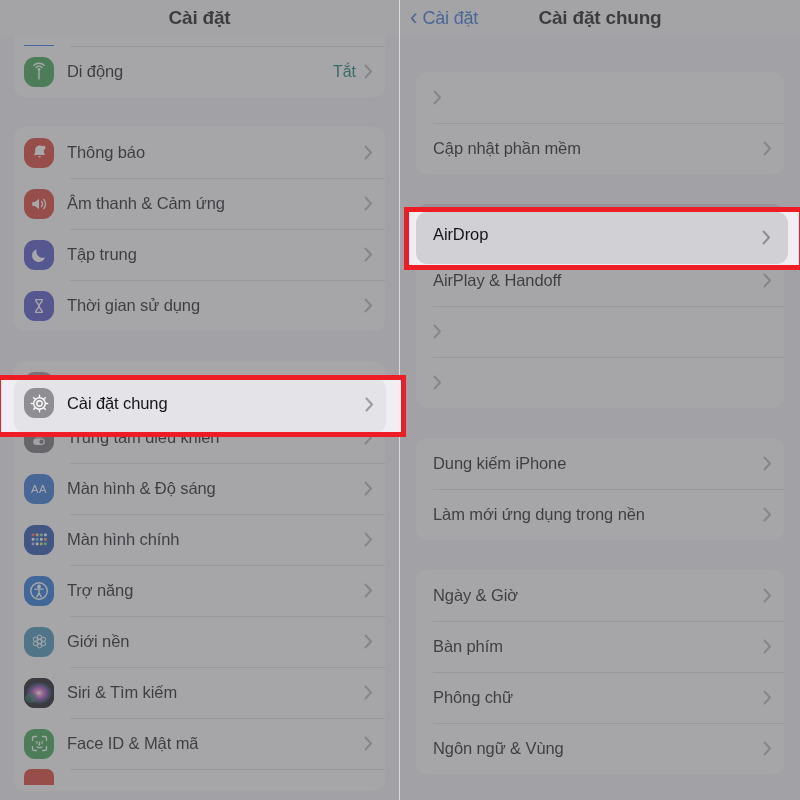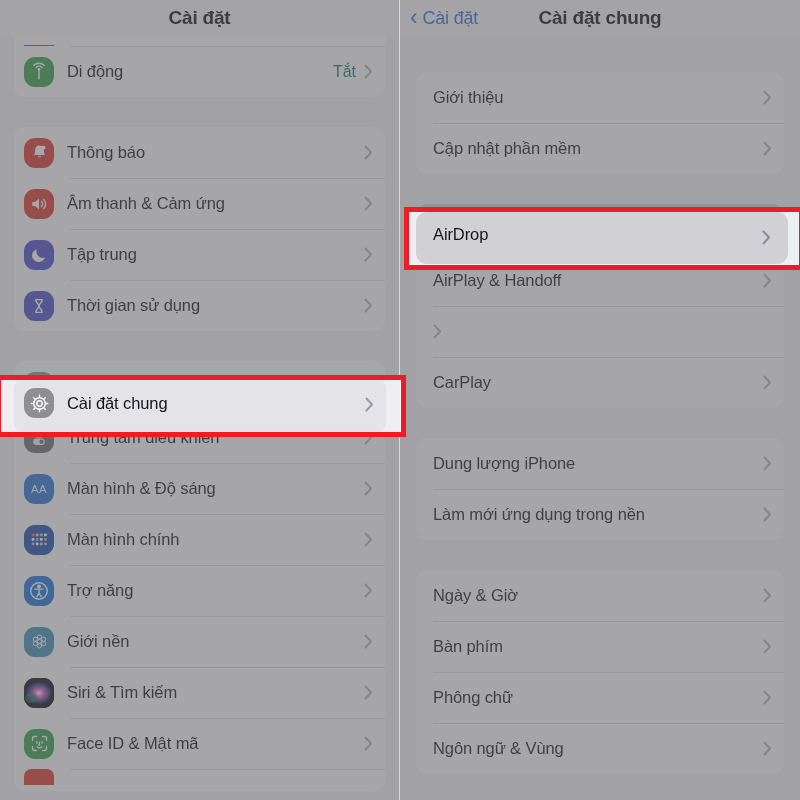--- a/index.html
+++ b/index.html
@@ -442,21 +442,20 @@
       </div>
       <div class="nav-title">Cài đặt chung</div>
     </div>
 
     <div class="content">
 
       <div class="gap-lg"></div>
 
       <div class="group">
         <div class="row">
-          <div class="label">Giới thiệu</div>
           <div class="chevron">
             <svg width="9" height="15" viewBox="0 0 9 15">
                 <path d="M1.5 1.5 L7 7.5 L1.5 13.5" stroke="#b3b3b8" stroke-width="2" fill="none" stroke-linecap="round" stroke-linejoin="round"></path>
               </svg>
           </div>
         </div>
         <div class="row">
           <div class="label">Cập nhật phần mềm</div>
           <div class="chevron">
             <svg width="9" height="15" viewBox="0 0 9 15">
@@ -486,34 +485,33 @@
           </div>
         </div>
         <div class="row">
           <div class="chevron">
             <svg width="9" height="15" viewBox="0 0 9 15">
                 <path d="M1.5 1.5 L7 7.5 L1.5 13.5" stroke="#b3b3b8" stroke-width="2" fill="none" stroke-linecap="round" stroke-linejoin="round"></path>
               </svg>
           </div>
         </div>
         <div class="row">
-          <div class="label">CarPlay</div>
           <div class="chevron">
             <svg width="9" height="15" viewBox="0 0 9 15">
                 <path d="M1.5 1.5 L7 7.5 L1.5 13.5" stroke="#b3b3b8" stroke-width="2" fill="none" stroke-linecap="round" stroke-linejoin="round"></path>
               </svg>
           </div>
         </div>
       </div>
 
       <div class="gap-md"></div>
 
       <div class="group">
         <div class="row">
-          <div class="label">Dung lượng iPhone</div>
+          <div class="label">Dung kiếm iPhone</div>
           <div class="chevron">
             <svg width="9" height="15" viewBox="0 0 9 15">
                 <path d="M1.5 1.5 L7 7.5 L1.5 13.5" stroke="#b3b3b8" stroke-width="2" fill="none" stroke-linecap="round" stroke-linejoin="round"></path>
               </svg>
           </div>
         </div>
         <div class="row">
           <div class="label">Làm mới ứng dụng trong nền</div>
           <div class="chevron">
             <svg width="9" height="15" viewBox="0 0 9 15">

